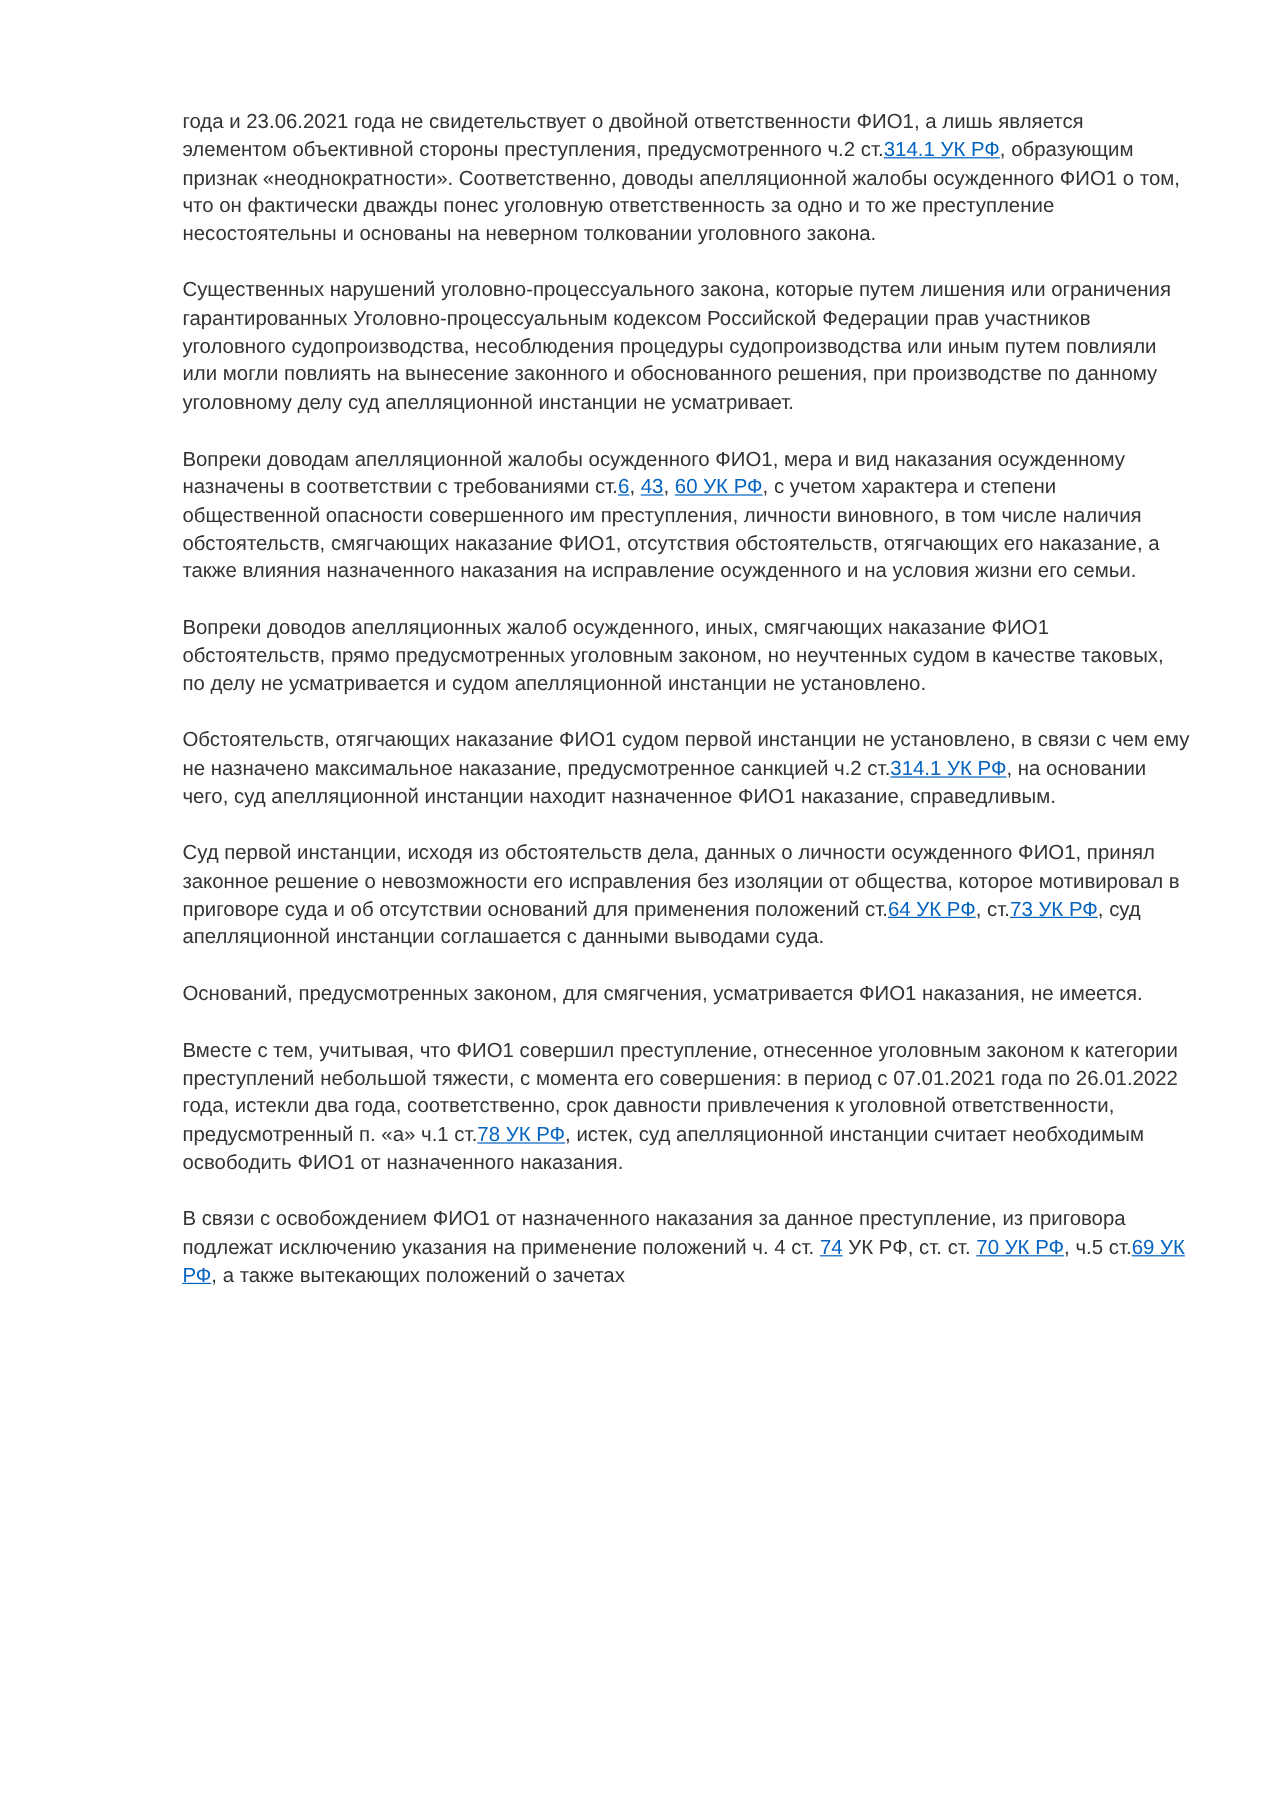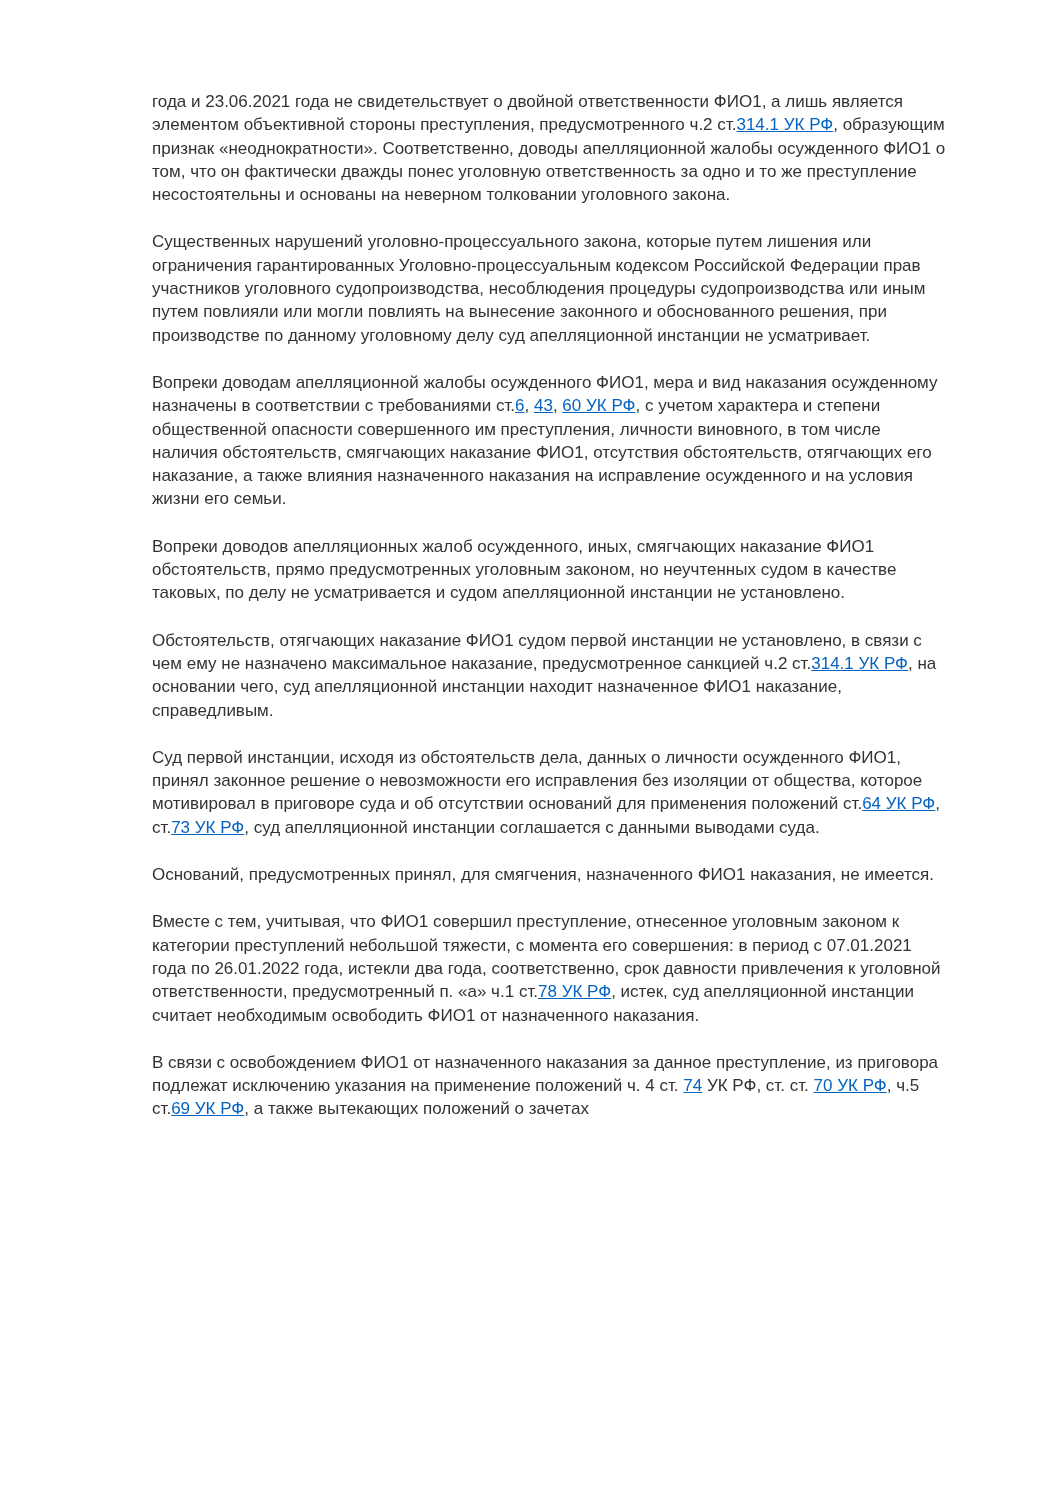--- a/index.html
+++ b/index.html
@@ -8,21 +8,21 @@
     width: 1061px;
     height: 1500px;
     font-family: "Liberation Sans", "DejaVu Sans", sans-serif;
     color: var(--text-color, #333333);
     overflow: hidden;
   }
   .page {
     width: 1061px;
     height: 1500px;
     background: var(--page-bg, #ffffff);
-    padding: 90px 115px 40px 152px;
+    padding: 90px 68px 40px 152px;
   }
   .para {
     font-size: 17px;
     line-height: 23.3px;
     margin: 0 0 24px 0;
     text-align: left;
     word-spacing: normal;
   }
   .para span { color: inherit; }
   a.law-link {
@@ -35,17 +35,17 @@
 <body>
 
 <div class="page">
   <div class="doc-body">
       <p class="para"><span>года и 23.06.2021 года не свидетельствует о двойной ответственности ФИО1, а лишь является элементом объективной стороны преступления, предусмотренного ч.2 ст.</span><a href="#" class="law-link">314.1 УК РФ</a><span>, образующим признак «неоднократности». Соответственно, доводы апелляционной жалобы осужденного ФИО1 о том, что он фактически дважды понес уголовную ответственность за одно и то же преступление несостоятельны и основаны на неверном толковании уголовного закона.</span></p>
       <p class="para"><span>Существенных нарушений уголовно-процессуального закона, которые путем лишения или ограничения гарантированных Уголовно-процессуальным кодексом Российской Федерации прав участников уголовного судопроизводства, несоблюдения процедуры судопроизводства или иным путем повлияли или могли повлиять на вынесение законного и обоснованного решения, при производстве по данному уголовному делу суд апелляционной инстанции не усматривает.</span></p>
       <p class="para"><span>Вопреки доводам апелляционной жалобы осужденного ФИО1, мера и вид наказания осужденному назначены в соответствии с требованиями ст.</span><a href="#" class="law-link">6</a><span>, </span><a href="#" class="law-link">43</a><span>, </span><a href="#" class="law-link">60 УК РФ</a><span>, с учетом характера и степени общественной опасности совершенного им преступления, личности виновного, в том числе наличия обстоятельств, смягчающих наказание ФИО1, отсутствия обстоятельств, отягчающих его наказание, а также влияния назначенного наказания на исправление осужденного и на условия жизни его семьи.</span></p>
       <p class="para"><span>Вопреки доводов апелляционных жалоб осужденного, иных, смягчающих наказание ФИО1 обстоятельств, прямо предусмотренных уголовным законом, но неучтенных судом в качестве таковых, по делу не усматривается и судом апелляционной инстанции не установлено.</span></p>
       <p class="para"><span>Обстоятельств, отягчающих наказание ФИО1 судом первой инстанции не установлено, в связи с чем ему не назначено максимальное наказание, предусмотренное санкцией ч.2 ст.</span><a href="#" class="law-link">314.1 УК РФ</a><span>, на основании чего, суд апелляционной инстанции находит назначенное ФИО1 наказание, справедливым.</span></p>
       <p class="para"><span>Суд первой инстанции, исходя из обстоятельств дела, данных о личности осужденного ФИО1, принял законное решение о невозможности его исправления без изоляции от общества, которое мотивировал в приговоре суда и об отсутствии оснований для применения положений ст.</span><a href="#" class="law-link">64 УК РФ</a><span>, ст.</span><a href="#" class="law-link">73 УК РФ</a><span>, суд апелляционной инстанции соглашается с данными выводами суда.</span></p>
-      <p class="para"><span>Оснований, предусмотренных принял, для смягчения, назначенного ФИО1 наказания, не имеется.</span></p>
+      <p class="para"><span>Оснований, предусмотренных законом, для смягчения, усматривается ФИО1 наказания, не имеется.</span></p>
       <p class="para"><span>Вместе с тем, учитывая, что ФИО1 совершил преступление, отнесенное уголовным законом к категории преступлений небольшой тяжести, с момента его совершения: в период с 07.01.2021 года по 26.01.2022 года, истекли два года, соответственно, срок давности привлечения к уголовной ответственности, предусмотренный п. «а» ч.1 ст.</span><a href="#" class="law-link">78 УК РФ</a><span>, истек, суд апелляционной инстанции считает необходимым освободить ФИО1 от назначенного наказания.</span></p>
       <p class="para"><span>В связи с освобождением ФИО1 от назначенного наказания за данное преступление, из приговора подлежат исключению указания на применение положений ч. 4 ст. </span><a href="#" class="law-link">74</a><span> УК РФ, ст. ст. </span><a href="#" class="law-link">70 УК РФ</a><span>, ч.5 ст.</span><a href="#" class="law-link">69 УК РФ</a><span>, а также вытекающих положений о зачетах</span></p>
     </div>
 </div>
 
 </body></html>

